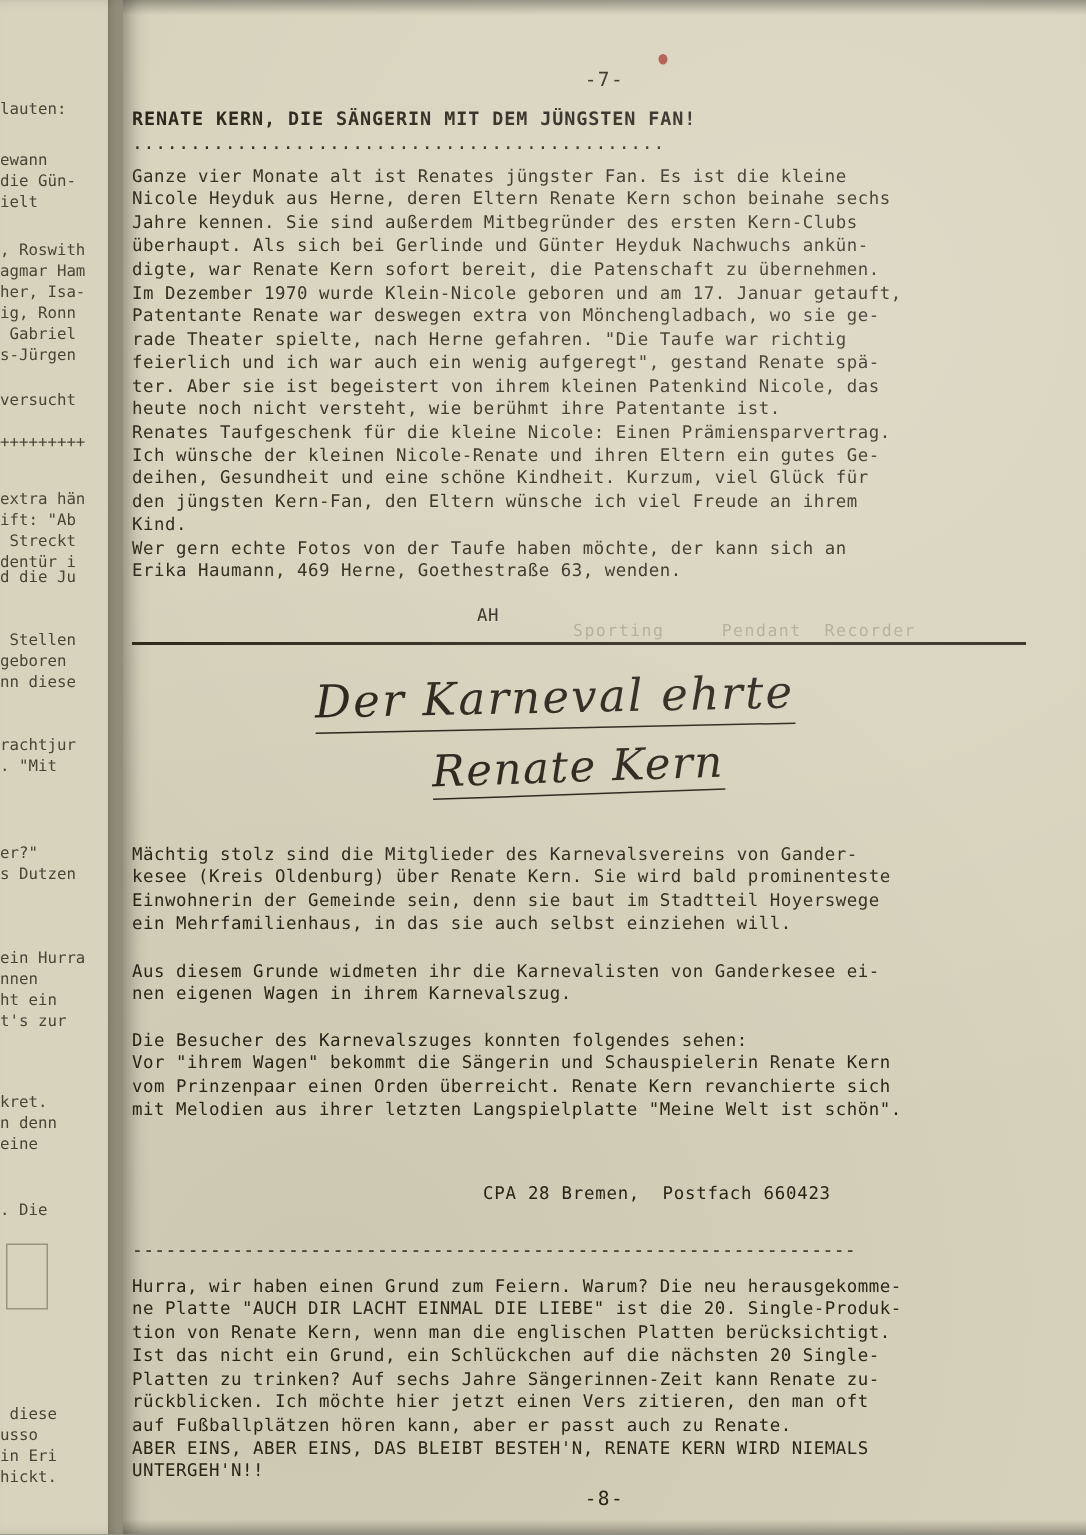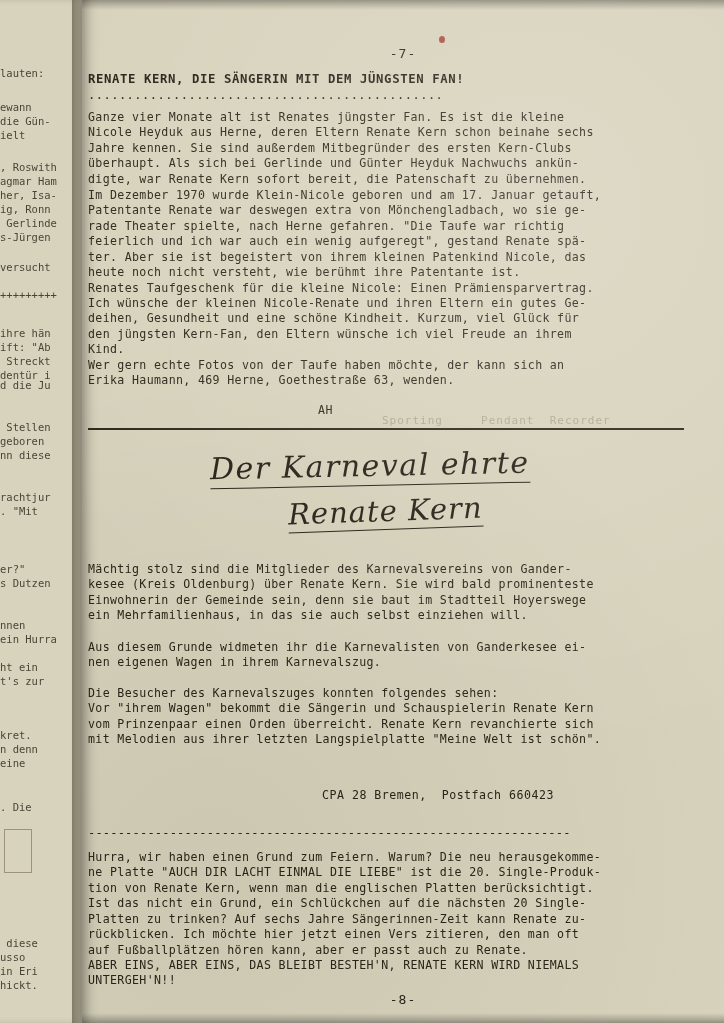--- a/index.html
+++ b/index.html
@@ -196,38 +196,38 @@
 
   <div class="left-sheet">
     <div class="ghost mono" style="top:66px">lauten:</div>
     <div class="ghost mono" style="top:100px">ewann</div>
     <div class="ghost mono" style="top:114px">die Gün-</div>
     <div class="ghost mono" style="top:128px">ielt</div>
     <div class="ghost mono" style="top:160px">, Roswith</div>
     <div class="ghost mono" style="top:174px">agmar Ham</div>
     <div class="ghost mono" style="top:188px">her, Isa-</div>
     <div class="ghost mono" style="top:202px">ig, Ronn</div>
-    <div class="ghost mono" style="top:216px"> Gerlinde</div>
+    <div class="ghost mono" style="top:216px"> Gabriel</div>
     <div class="ghost mono" style="top:230px">s-Jürgen</div>
     <div class="ghost mono" style="top:260px">versucht</div>
     <div class="ghost mono" style="top:288px">+++++++++</div>
-    <div class="ghost mono" style="top:326px">ihre hän</div>
+    <div class="ghost mono" style="top:326px">extra hän</div>
     <div class="ghost mono" style="top:340px">ift: "Ab</div>
     <div class="ghost mono" style="top:354px"> Streckt</div>
     <div class="ghost mono" style="top:368px">dentür i</div>
     <div class="ghost mono" style="top:378px">d die Ju</div>
     <div class="ghost mono" style="top:420px"> Stellen</div>
     <div class="ghost mono" style="top:434px">geboren</div>
     <div class="ghost mono" style="top:448px">nn diese</div>
     <div class="ghost mono" style="top:490px">rachtjur</div>
     <div class="ghost mono" style="top:504px">. "Mit</div>
     <div class="ghost mono" style="top:562px">er?"</div>
     <div class="ghost mono" style="top:576px">s Dutzen</div>
     <div class="ghost mono" style="top:632px">ein Hurra</div>
-    <div class="ghost mono" style="top:618px">nnen</div>
+    <div class="ghost mono" style="top:646px">nnen</div>
     <div class="ghost mono" style="top:660px">ht ein</div>
     <div class="ghost mono" style="top:674px">t's zur</div>
     <div class="ghost mono" style="top:728px">kret.</div>
     <div class="ghost mono" style="top:742px">n denn</div>
     <div class="ghost mono" style="top:756px">eine</div>
     <div class="ghost mono" style="top:800px">. Die</div>
     <div class="ghostbox"></div>
     <div class="ghost mono" style="top:936px"> diese</div>
     <div class="ghost mono" style="top:950px">usso</div>
     <div class="ghost mono" style="top:964px">in Eri</div>

